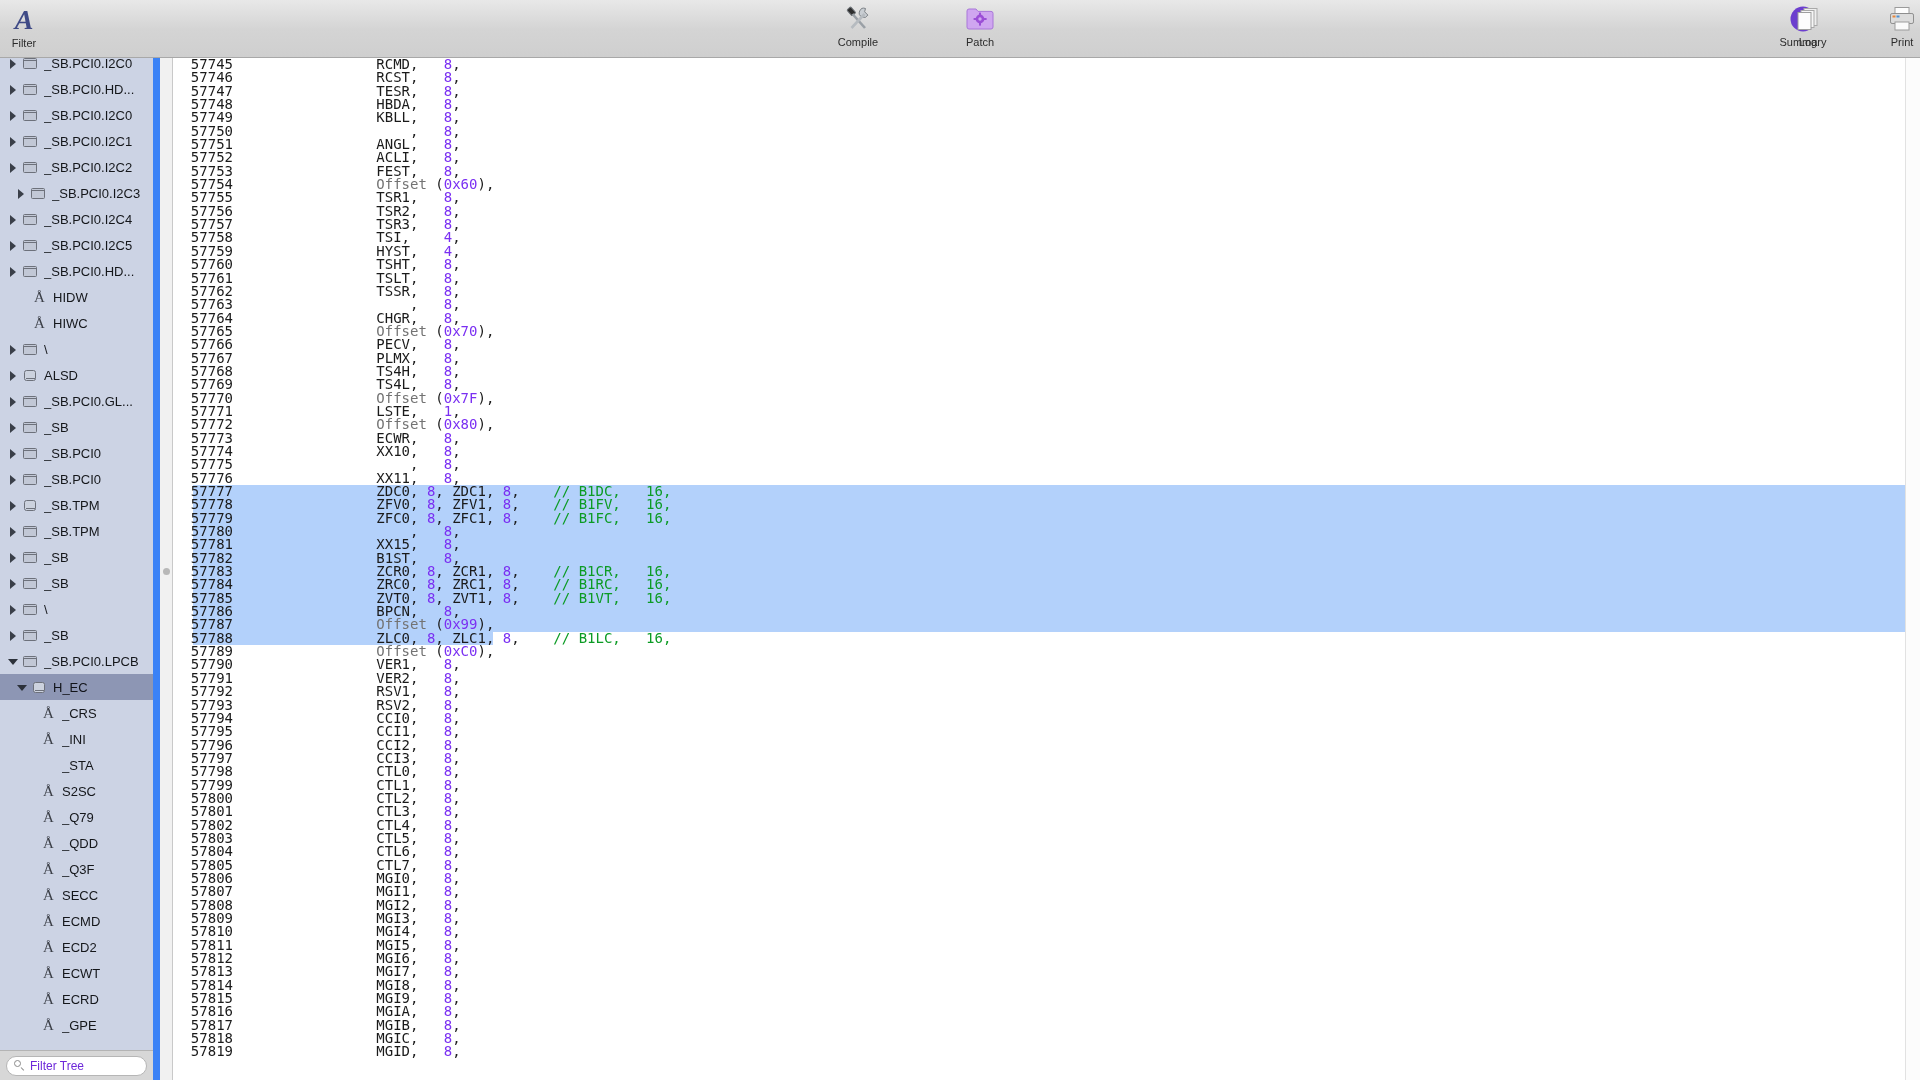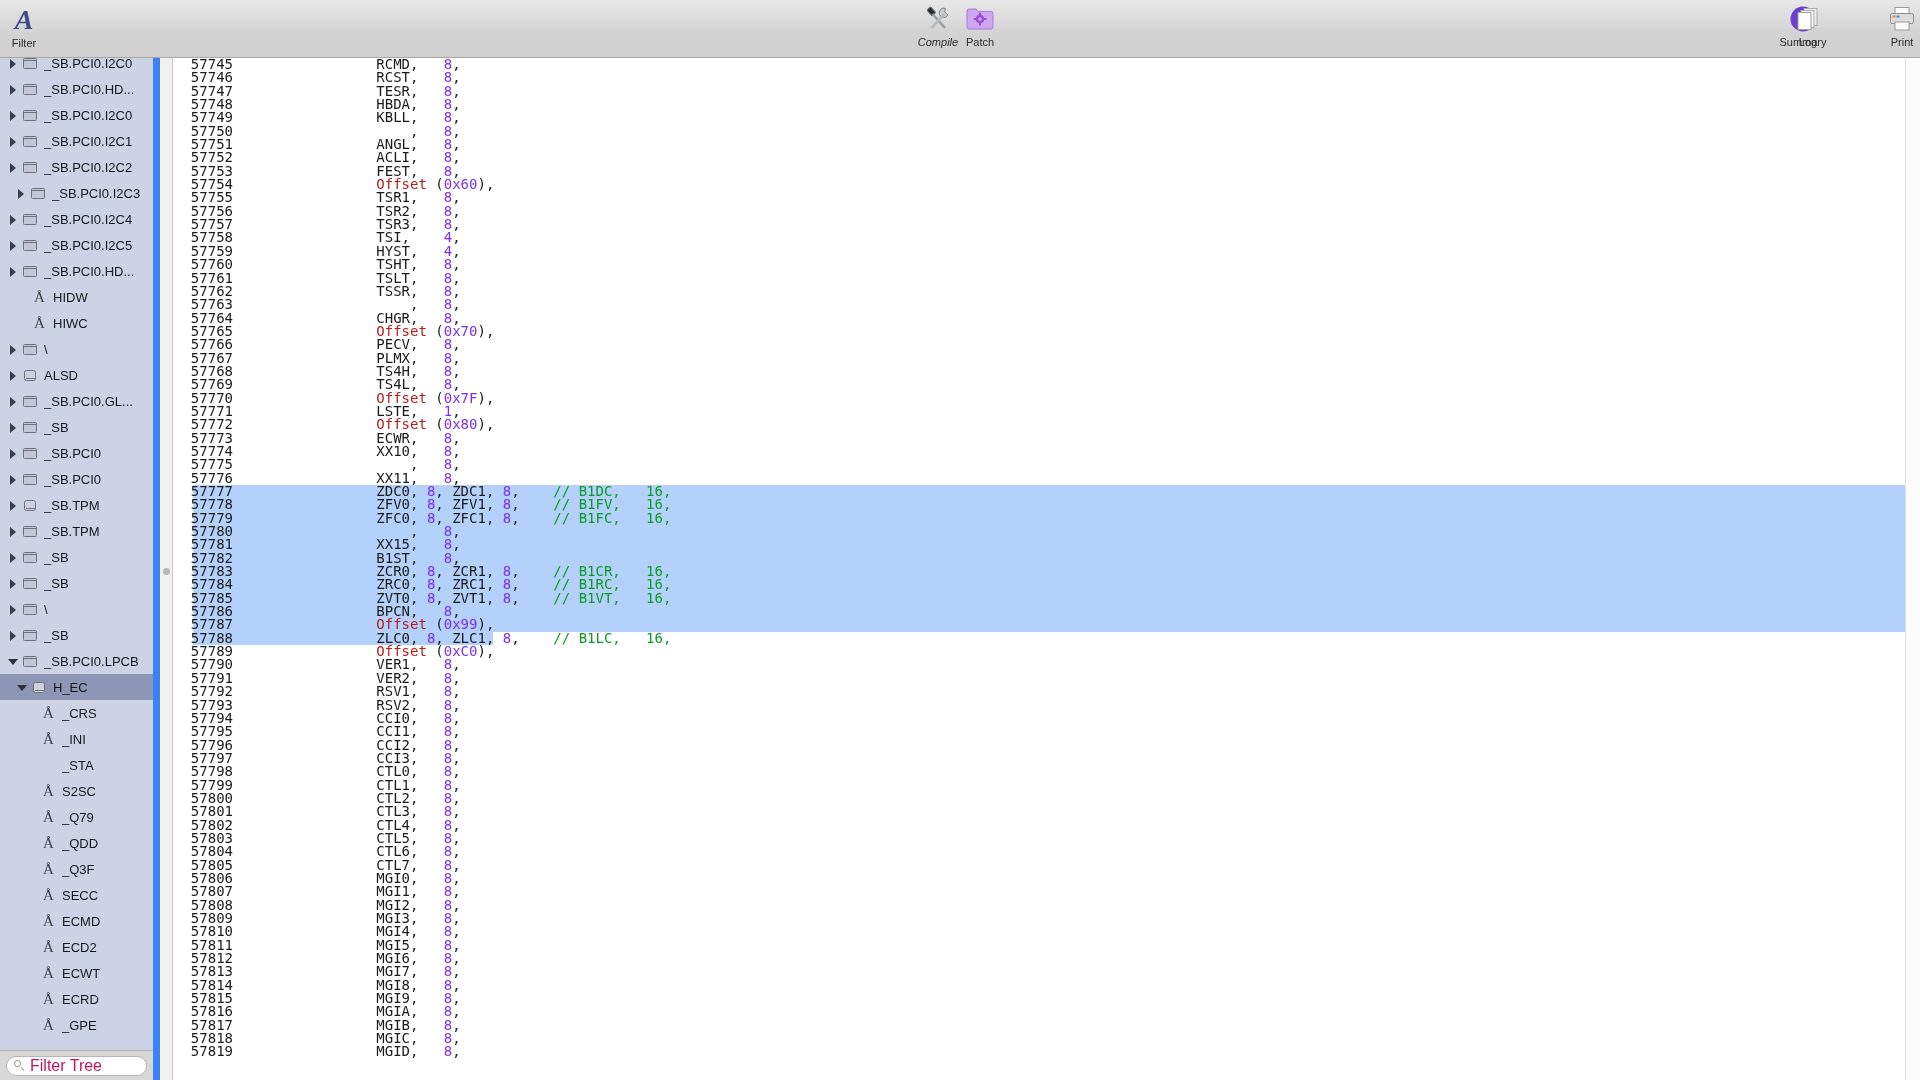--- a/index.html
+++ b/index.html
@@ -46,21 +46,21 @@
   .tb-fonts { left: 0px; top: 4px; width: 48px; }
   .tb-fonts .tb-label { font-size: 11px; }
   .fonts-A {
     font-family: "Liberation Serif", serif;
     font-style: italic;
     font-weight: 700;
     font-size: 28px;
     color: #3f4a86;
     line-height: 28px;
   }
-  .tb-compile { left: 906px; font-style: italic; }
+  .tb-compile { left: 826px; }
   .tb-patch   { left: 948px; }
   .tb-summary { left: 1768px; width: 70px;}
   .tb-log     { left: 1784px; width: 48px;}
   .tb-print   { left: 1880px; width: 44px;}
 
   
   .main {
     flex: 1 1 auto;
     display: flex;
     min-height: 0;
@@ -192,22 +192,22 @@
     flex:1 1 auto;
     height: 20px;
     background:#ffffff;
     border:1px solid #b6b6b6;
     border-radius: 10px;
     display:flex; align-items:center;
     padding: 0 7px;
     box-sizing:border-box;
   }
   .filter-ph {
-    font-size: 16px;
-    color: #be185d;
+    font-size: 12px;
+    color: #6d28d9;
     margin-left: 5px;
   }
   .mag {
     width:11px;height:11px;flex:0 0 11px;position:relative;
   }
   .mag::before{
     content:""; position:absolute; left:0; top:0;
     width:7px;height:7px;border:1.4px solid #8b8b8b;border-radius:50%;
     box-sizing:border-box;
   }
@@ -248,21 +248,21 @@
   }
   .cline .ln {
     display: inline-block;
     width: 60px;
     text-align: right;
     color: #1a1a1a;
     margin-right: 0px;
   }
   .cline .txt { color: #1a1a1a; }
   .tok-num   { color: #7a2ff2; }
-  .tok-kw    { color: #b91c1c; }
+  .tok-kw    { color: #737373; }
   .tok-cm    { color: #0b9b24; }
   .sel-bg {
     position:absolute;
     left: 0; top: 0; height: 13.35px;
     background: #b3d1fb;
     z-index: 0;
   }
   .cline .inner { position: relative; z-index: 1; }
 
   

